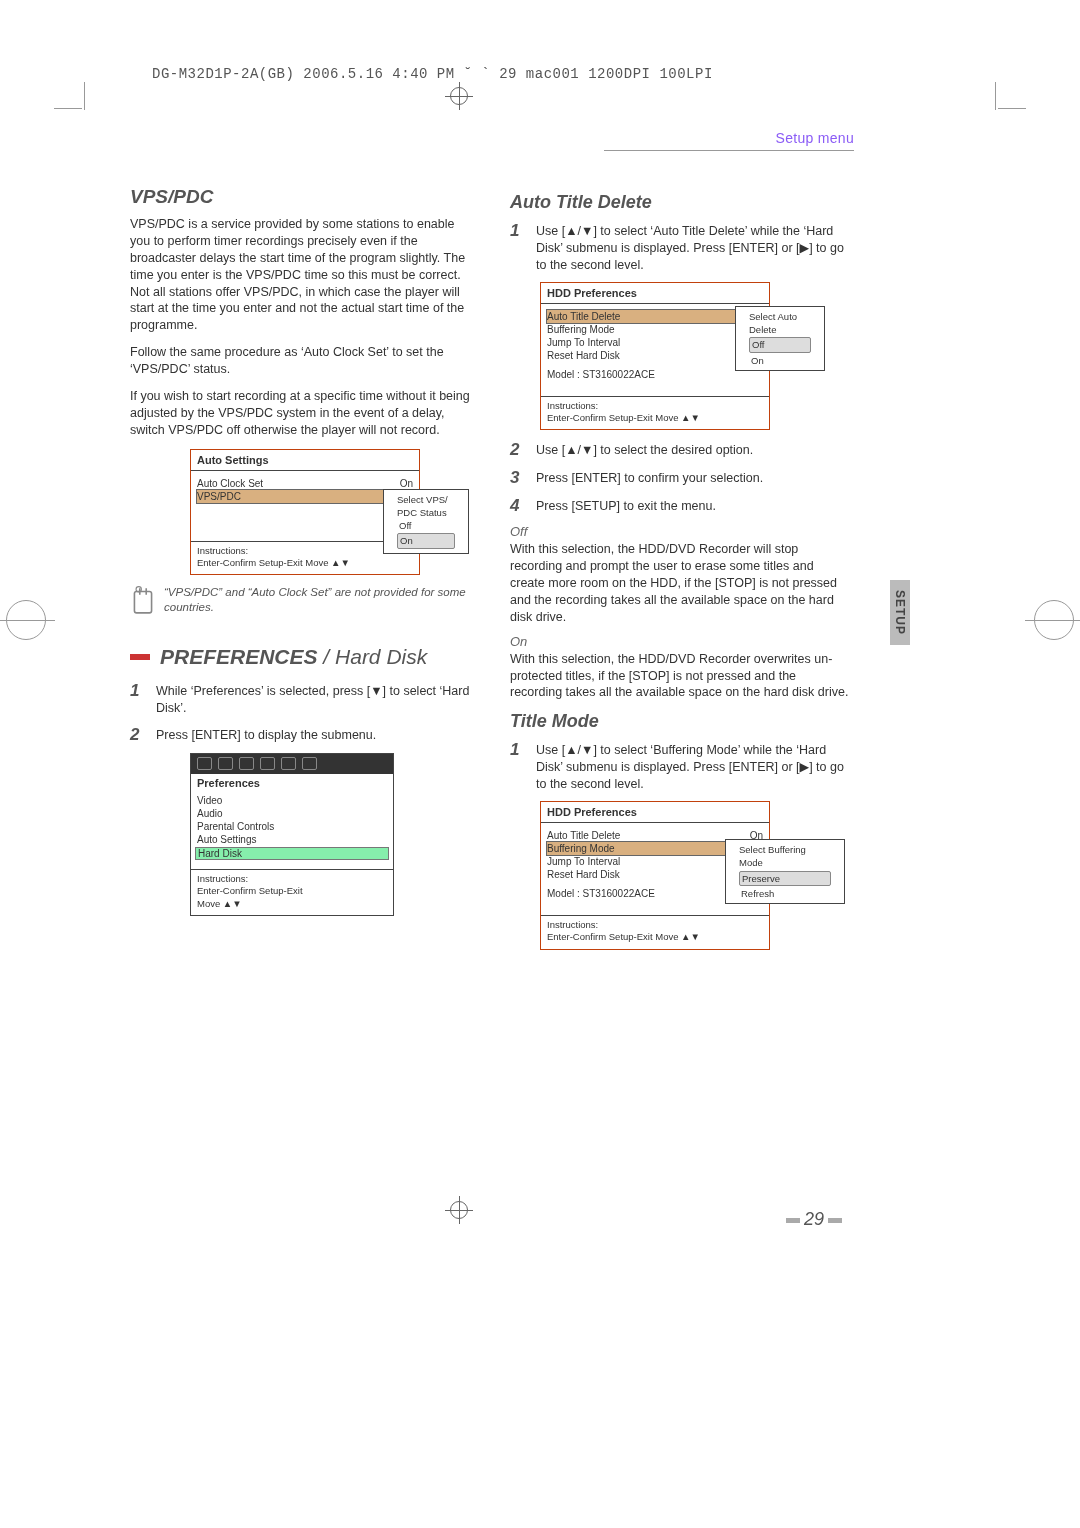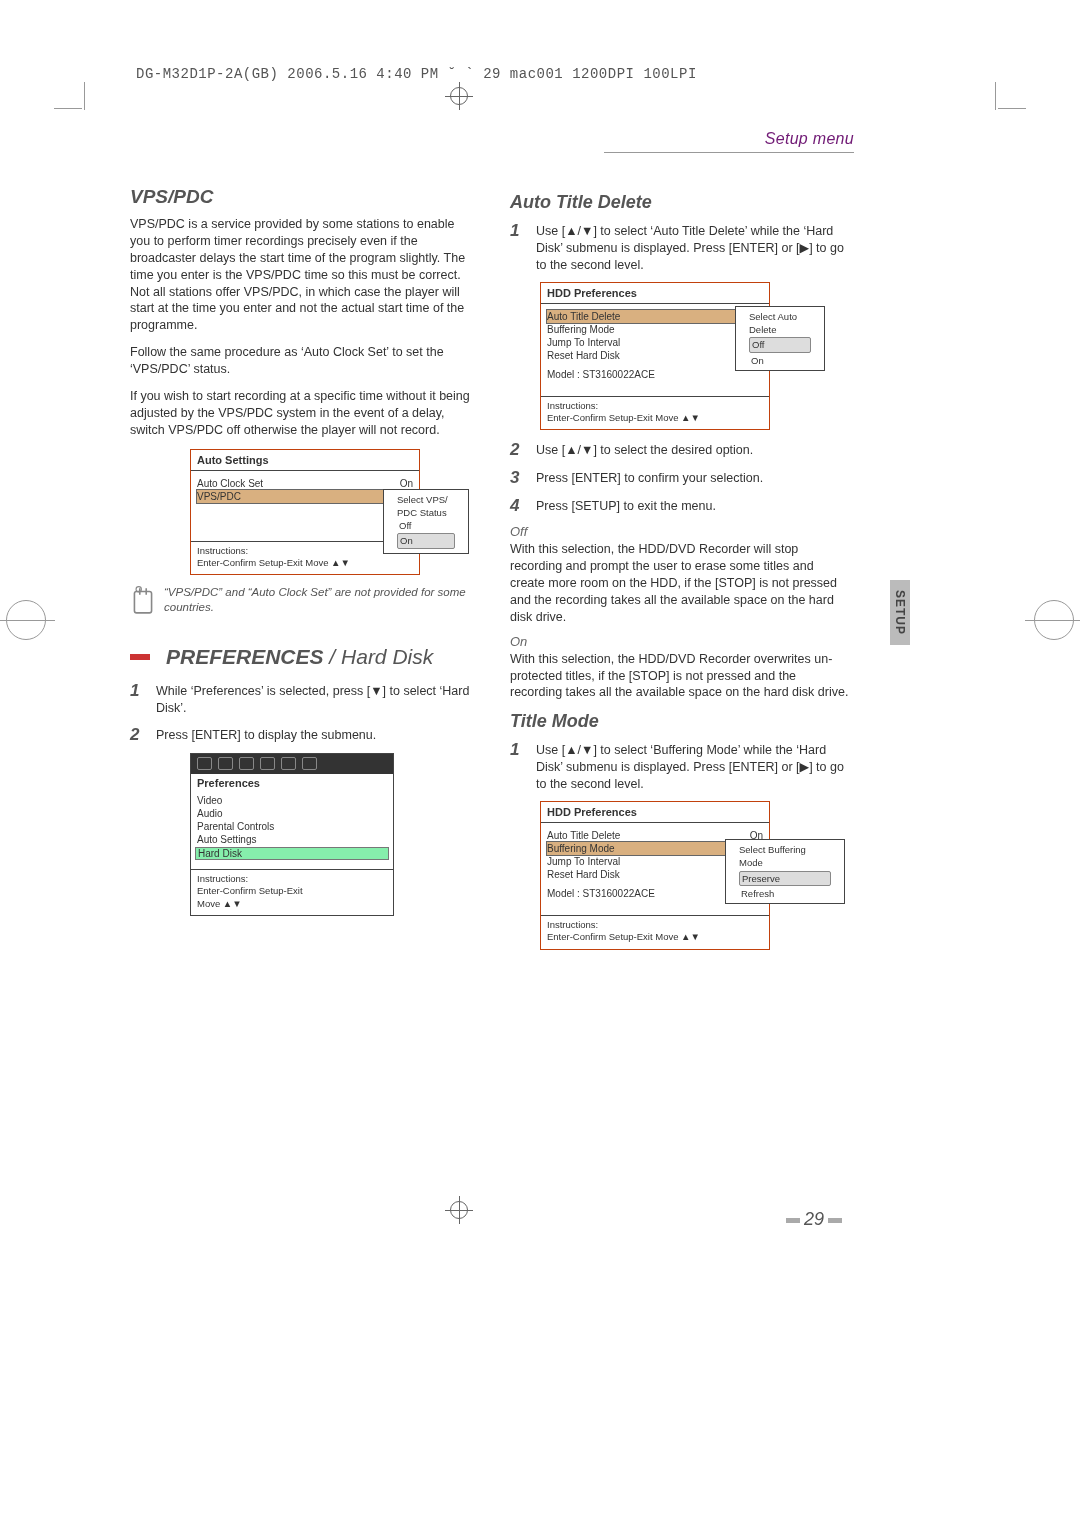--- a/index.html
+++ b/index.html
@@ -1,36 +1,36 @@
 <!DOCTYPE html>
 <html><head>
 <meta charset="utf-8">
 <style>
   * { margin: 0; padding: 0; box-sizing: border-box; }
   body { background: #fff; font-family: Arial, Helvetica, sans-serif; font-size: 11px; color: #333; width: 1080px; height: 1528px; position: relative; }
-  .print-header { position:absolute; top:66px; left:136px; font-family:"Courier New",monospace; font-size:14px; letter-spacing:0.5px; color:#555;}
+  .print-header { position:absolute; top:66px; left:152px; font-family:"Courier New",monospace; font-size:14px; letter-spacing:0.5px; color:#555;}
   .crossmark { position:absolute; width:28px; height:28px; }
   .crossmark::before, .crossmark::after{content:"";position:absolute;background:#666;}
   .crossmark::before{left:50%;top:0;width:1px;height:100%;}
   .crossmark::after{top:50%;left:0;height:1px;width:100%;}
   .crossmark .circ{position:absolute;left:50%;top:50%;width:18px;height:18px;border:1px solid #666;border-radius:50%;transform:translate(-50%,-50%);}
   .fold-top{top:82px;left:445px;}
   .fold-mid{top:1196px;left:445px;}
   .reg-circle{position:absolute;border:1px solid #999;border-radius:50%;width:40px;height:40px;}
   .reg-circle .hline{position:absolute;top:50%;left:-10px;right:-10px;height:1px;background:#999;}
   .reg-left-c{top:600px;left:6px;}
   .reg-right-c{top:600px;right:6px;}
   .bleed-line{position:absolute;background:#999;}
   .bleed-h{height:1px;}
   .bleed-v{width:1px;}
 
   .page{position:absolute;top:130px;left:130px;width:820px;height:1100px;}
   .header-bar{position:absolute;top:0;right:96px;width:250px;text-align:right;}
   .header-line{border-top:1px solid #999;margin-top:4px;}
-  .header-text{font-style:italic;color:#701a75;font-size:16px;letter-spacing:0.3px;}
+  .header-text{color:#8b5cf6;font-size:14px;letter-spacing:0.3px;}
 
   .col{position:absolute;top:56px;width:340px;}
   .col-left{left:0;}
   .col-right{left:380px;}
 
   .h-vps{font-style:italic;font-weight:bold;font-size:19px;color:#555;margin-bottom:8px;}
   .body-text{font-size:12.5px;line-height:1.35;color:#333;margin-bottom:10px;}
   .body-text.tight{margin-bottom:8px;}
 
   .osd{border:1px solid #c2410c;width:230px;margin:8px auto 10px auto;font-size:10px;}
@@ -41,21 +41,21 @@
   .osd-instr{border-top:1px solid #444;padding:3px 6px 5px 6px;font-size:9.5px;line-height:1.3;}
   .popup{position:absolute;border:1px solid #444;background:#fff;padding:3px 13px;font-size:9.5px;line-height:1.4;}
   .popup .opt{padding:0 2px;}
   .popup .opt.hl{background:#ddd;border:1px solid #888;border-radius:2px;margin:1px 0;}
 
   .note-row{display:flex;gap:8px;align-items:flex-start;margin-top:6px;}
   .note-icon{width:26px;flex:0 0 26px;}
   .note-icon svg{display:block;}
   .note-text{font-style:italic;font-size:11.5px;color:#555;line-height:1.3;}
 
-  .section-bar{display:flex;align-items:center;gap:16px;margin-top:30px;margin-bottom:12px;}
+  .section-bar{display:flex;align-items:center;gap:10px;margin-top:30px;margin-bottom:12px;}
   .red-dash{width:20px;height:6px;background:#c33;}
   .section-title{font-style:italic;font-weight:bold;font-size:21px;color:#555;}
   .section-title .thin{font-weight:normal;}
 
   .step{display:flex;gap:10px;margin-bottom:8px;}
   .step-num{font-style:italic;font-weight:bold;font-size:17px;color:#555;flex:0 0 16px;}
   .step-text{font-size:12.5px;line-height:1.35;flex:1;padding-top:2px;}
 
   .osd2{border:1px solid #444;width:204px;margin:6px 0 6px 60px;font-size:10px;}
   .osd2 .iconrow{background:#333;height:20px;display:flex;align-items:center;gap:6px;padding:0 6px;color:#fff;font-size:9px;}

